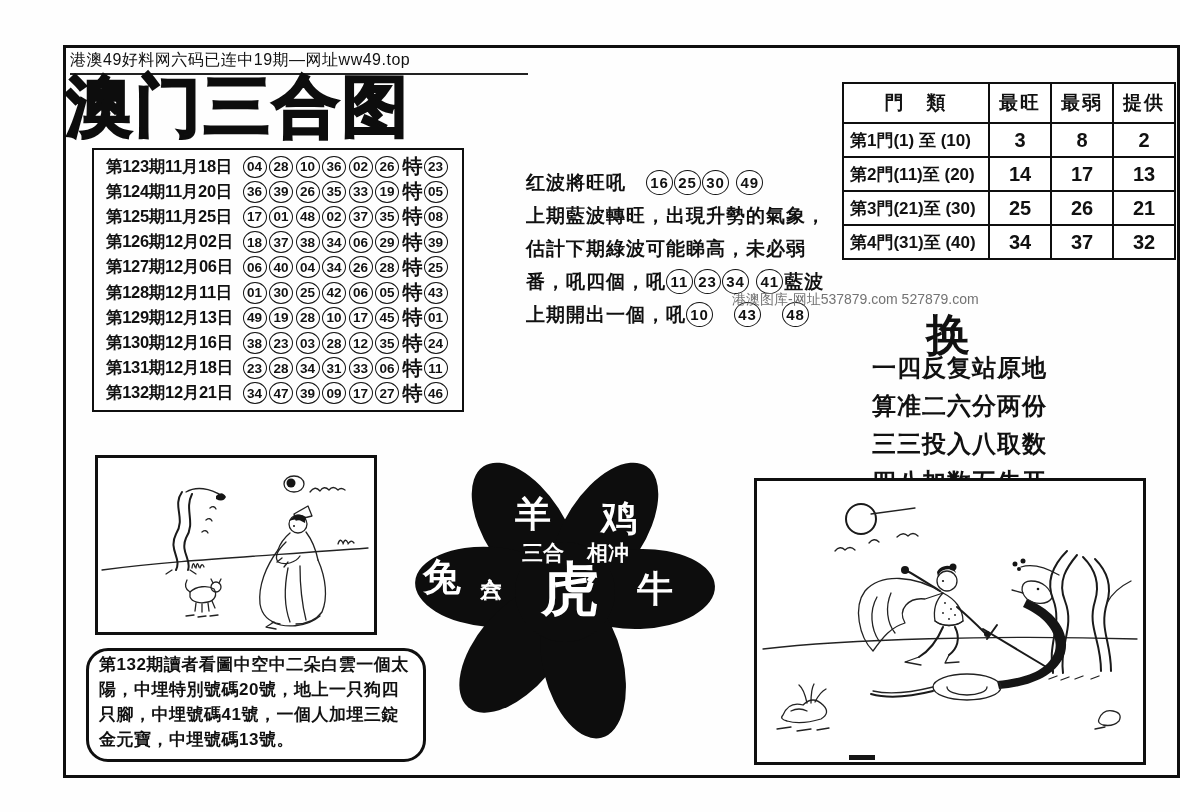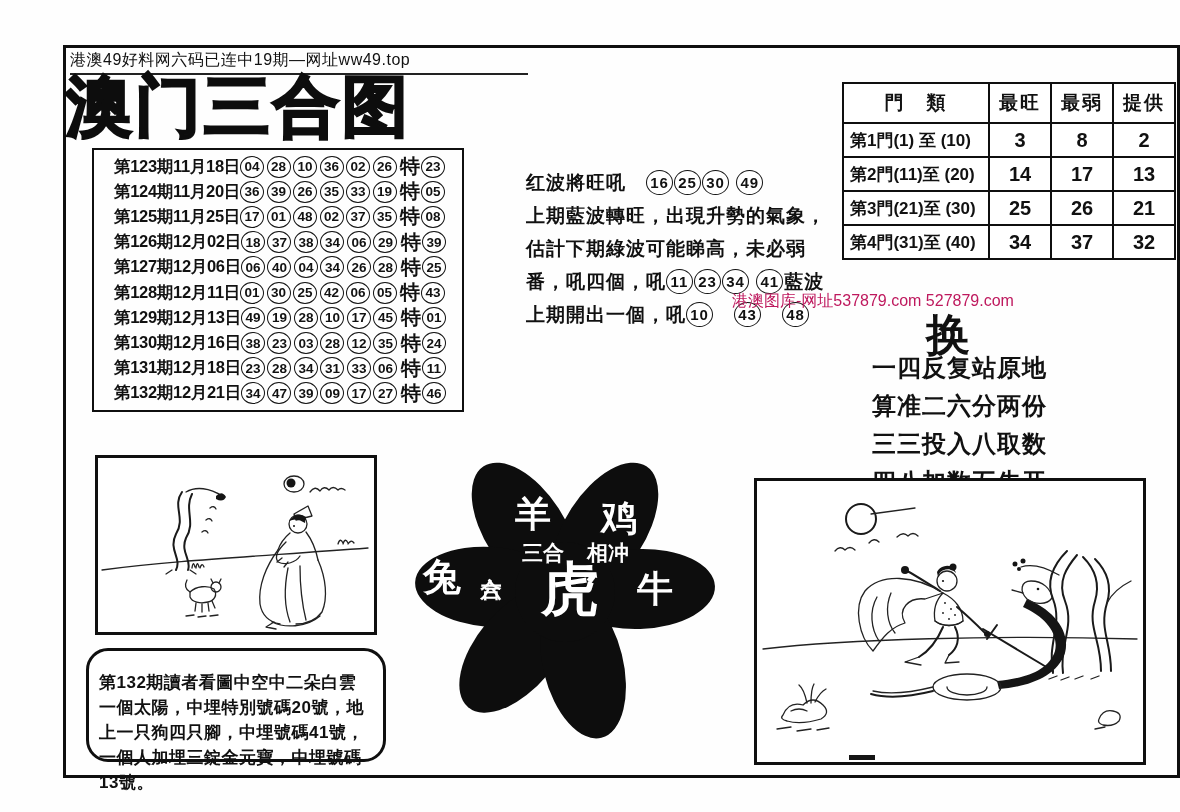--- a/index.html
+++ b/index.html
@@ -6,54 +6,54 @@
   .page{position:relative;width:1180px;height:812px;background:#fefefe;overflow:hidden;
         font-family:"Liberation Sans","DejaVu Sans",sans-serif;color:#111;}
   .frame{position:absolute;left:33px;top:45px;width:1111px;height:727px;border:3px solid #0f0f0f;background:#fefefe;margin-left:30px;}
   .frame>*{position:absolute;}
   .header-note{left:4px;top:2px;width:458px;font-size:16px;letter-spacing:.5px;
                border-bottom:2px solid #222;padding-bottom:2px;white-space:nowrap;}
   .title{left:0px;top:14px;margin:0;font-size:66px;font-weight:700;letter-spacing:3px;
          -webkit-text-stroke:2.5px #0d0d0d;white-space:nowrap;}
   
   .results-box{left:26px;top:100px;width:372px;height:264px;border:2.5px solid #0f0f0f;
-               padding:4px 20px;box-sizing:border-box;display:flex;flex-direction:column;justify-content:space-between;}
+               padding:4px 12px;box-sizing:border-box;display:flex;flex-direction:column;justify-content:space-between;}
   .rrow{display:flex;align-items:center;height:25px;}
   .rrow .rlabel{font-size:16.5px;font-weight:700;width:152px;white-space:nowrap;letter-spacing:-.3px;}
   .ncirc{display:inline-flex;align-items:center;justify-content:center;width:24px;height:22px;
          border:1.7px solid #111;border-radius:50%;font-size:13.5px;font-weight:700;margin-right:2.5px;
          box-sizing:border-box;background:#fff;flex:0 0 auto;}
   .te{font-size:20px;font-weight:900;margin:0 1px;}
   
   .commentary{left:460px;top:118px;width:345px;}
   .cline{display:flex;align-items:center;height:33px;font-size:19px;font-weight:700;letter-spacing:1px;white-space:pre;}
   .cline .ncirc{width:27px;height:25px;font-size:15px;margin-right:1px;}
-  .watermark{left:666px;top:243px;font-size:16px;font-weight:500;color:#be185d;white-space:nowrap;}
+  .watermark{left:666px;top:243px;font-size:14px;font-weight:500;color:#737373;white-space:nowrap;}
   
   .stats{left:776px;top:34px;border-collapse:collapse;background:#fff;}
   .stats th,.stats td{border:2.5px solid #0f0f0f;text-align:center;padding:0 4px;}
   .stats th{height:38px;font-size:19px;font-weight:800;letter-spacing:2px;}
   .stats td{height:32px;font-size:18px;font-weight:700;}
   .stats td.cat{width:134px;font-size:17px;text-align:left;padding-left:6px;white-space:nowrap;}
   .stats .v{width:52px;font-size:20px;}
   
   .tip-char{left:860px;top:258px;font-size:44px;font-weight:800;}
   .tips{left:806px;top:304px;}
   .tips .tline{height:38px;font-size:24px;font-weight:700;letter-spacing:1px;white-space:nowrap;}
   
   .flower{left:329px;top:392px;width:340px;height:300px;}
   .flower svg{position:absolute;left:0;top:0;}
   .fl-txt{position:absolute;color:#fff;font-weight:700;line-height:1;white-space:nowrap;}
   .liuhe{writing-mode:vertical-rl;text-orientation:upright;letter-spacing:2px;}
   
   .illus-left{left:29px;top:407px;width:276px;height:174px;border:3px solid #0f0f0f;background:#fff;}
   .illus-right{left:688px;top:430px;width:386px;height:281px;border:3px solid #0f0f0f;background:#fff;}
   
-  .caption-box{left:20px;top:600px;width:300px;height:114px;border:3px solid #0f0f0f;border-radius:22px;
-               box-sizing:border-box;padding:19px 10px;font-size:17px;font-weight:700;line-height:25px;
+  .caption-box{left:20px;top:600px;width:340px;height:114px;border:3px solid #0f0f0f;border-radius:22px;
+               box-sizing:border-box;padding:1px 10px;font-size:17px;font-weight:700;line-height:25px;
                letter-spacing:.5px;background:#fff;}
   svg .ln{fill:none;stroke:#222;stroke-width:1.3;stroke-linecap:round;stroke-linejoin:round;}
   svg .lnb{fill:none;stroke:#1a1a1a;stroke-width:2;stroke-linecap:round;stroke-linejoin:round;}
   svg .fill{fill:#151515;stroke:none;}
 </style>
 </head>
 <body>
 
 <div class="page">
   <div class="frame">

